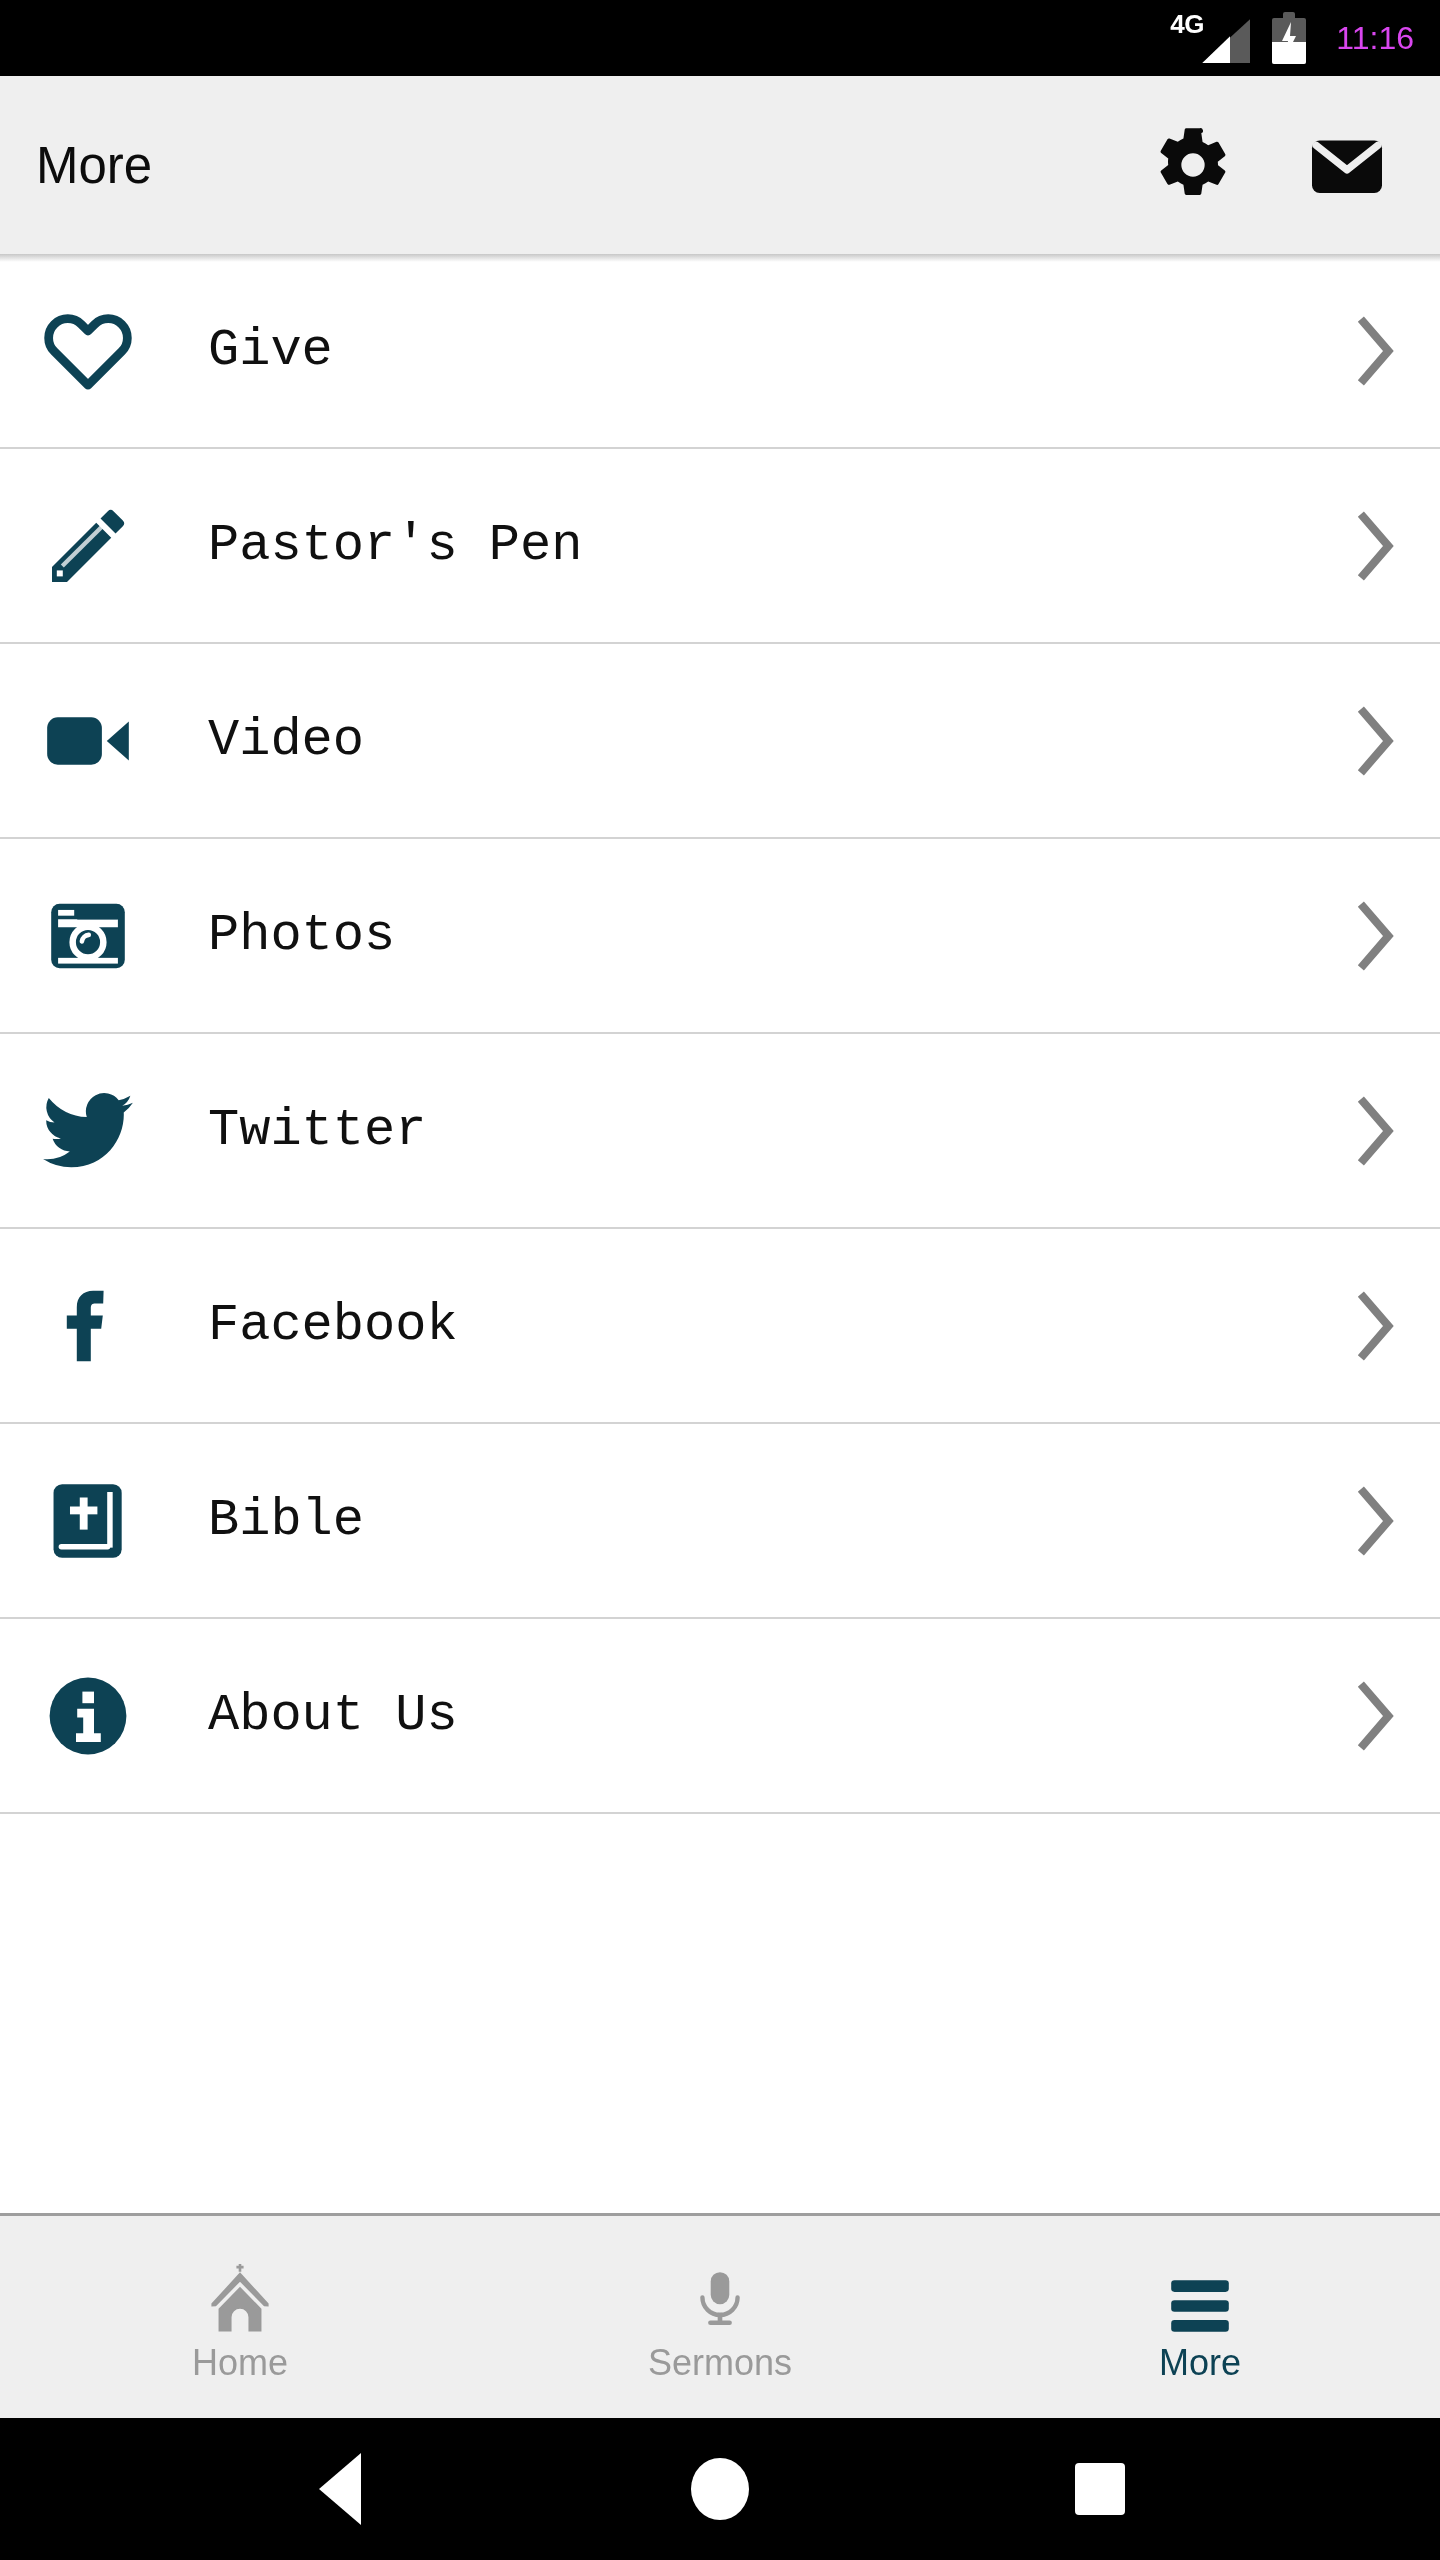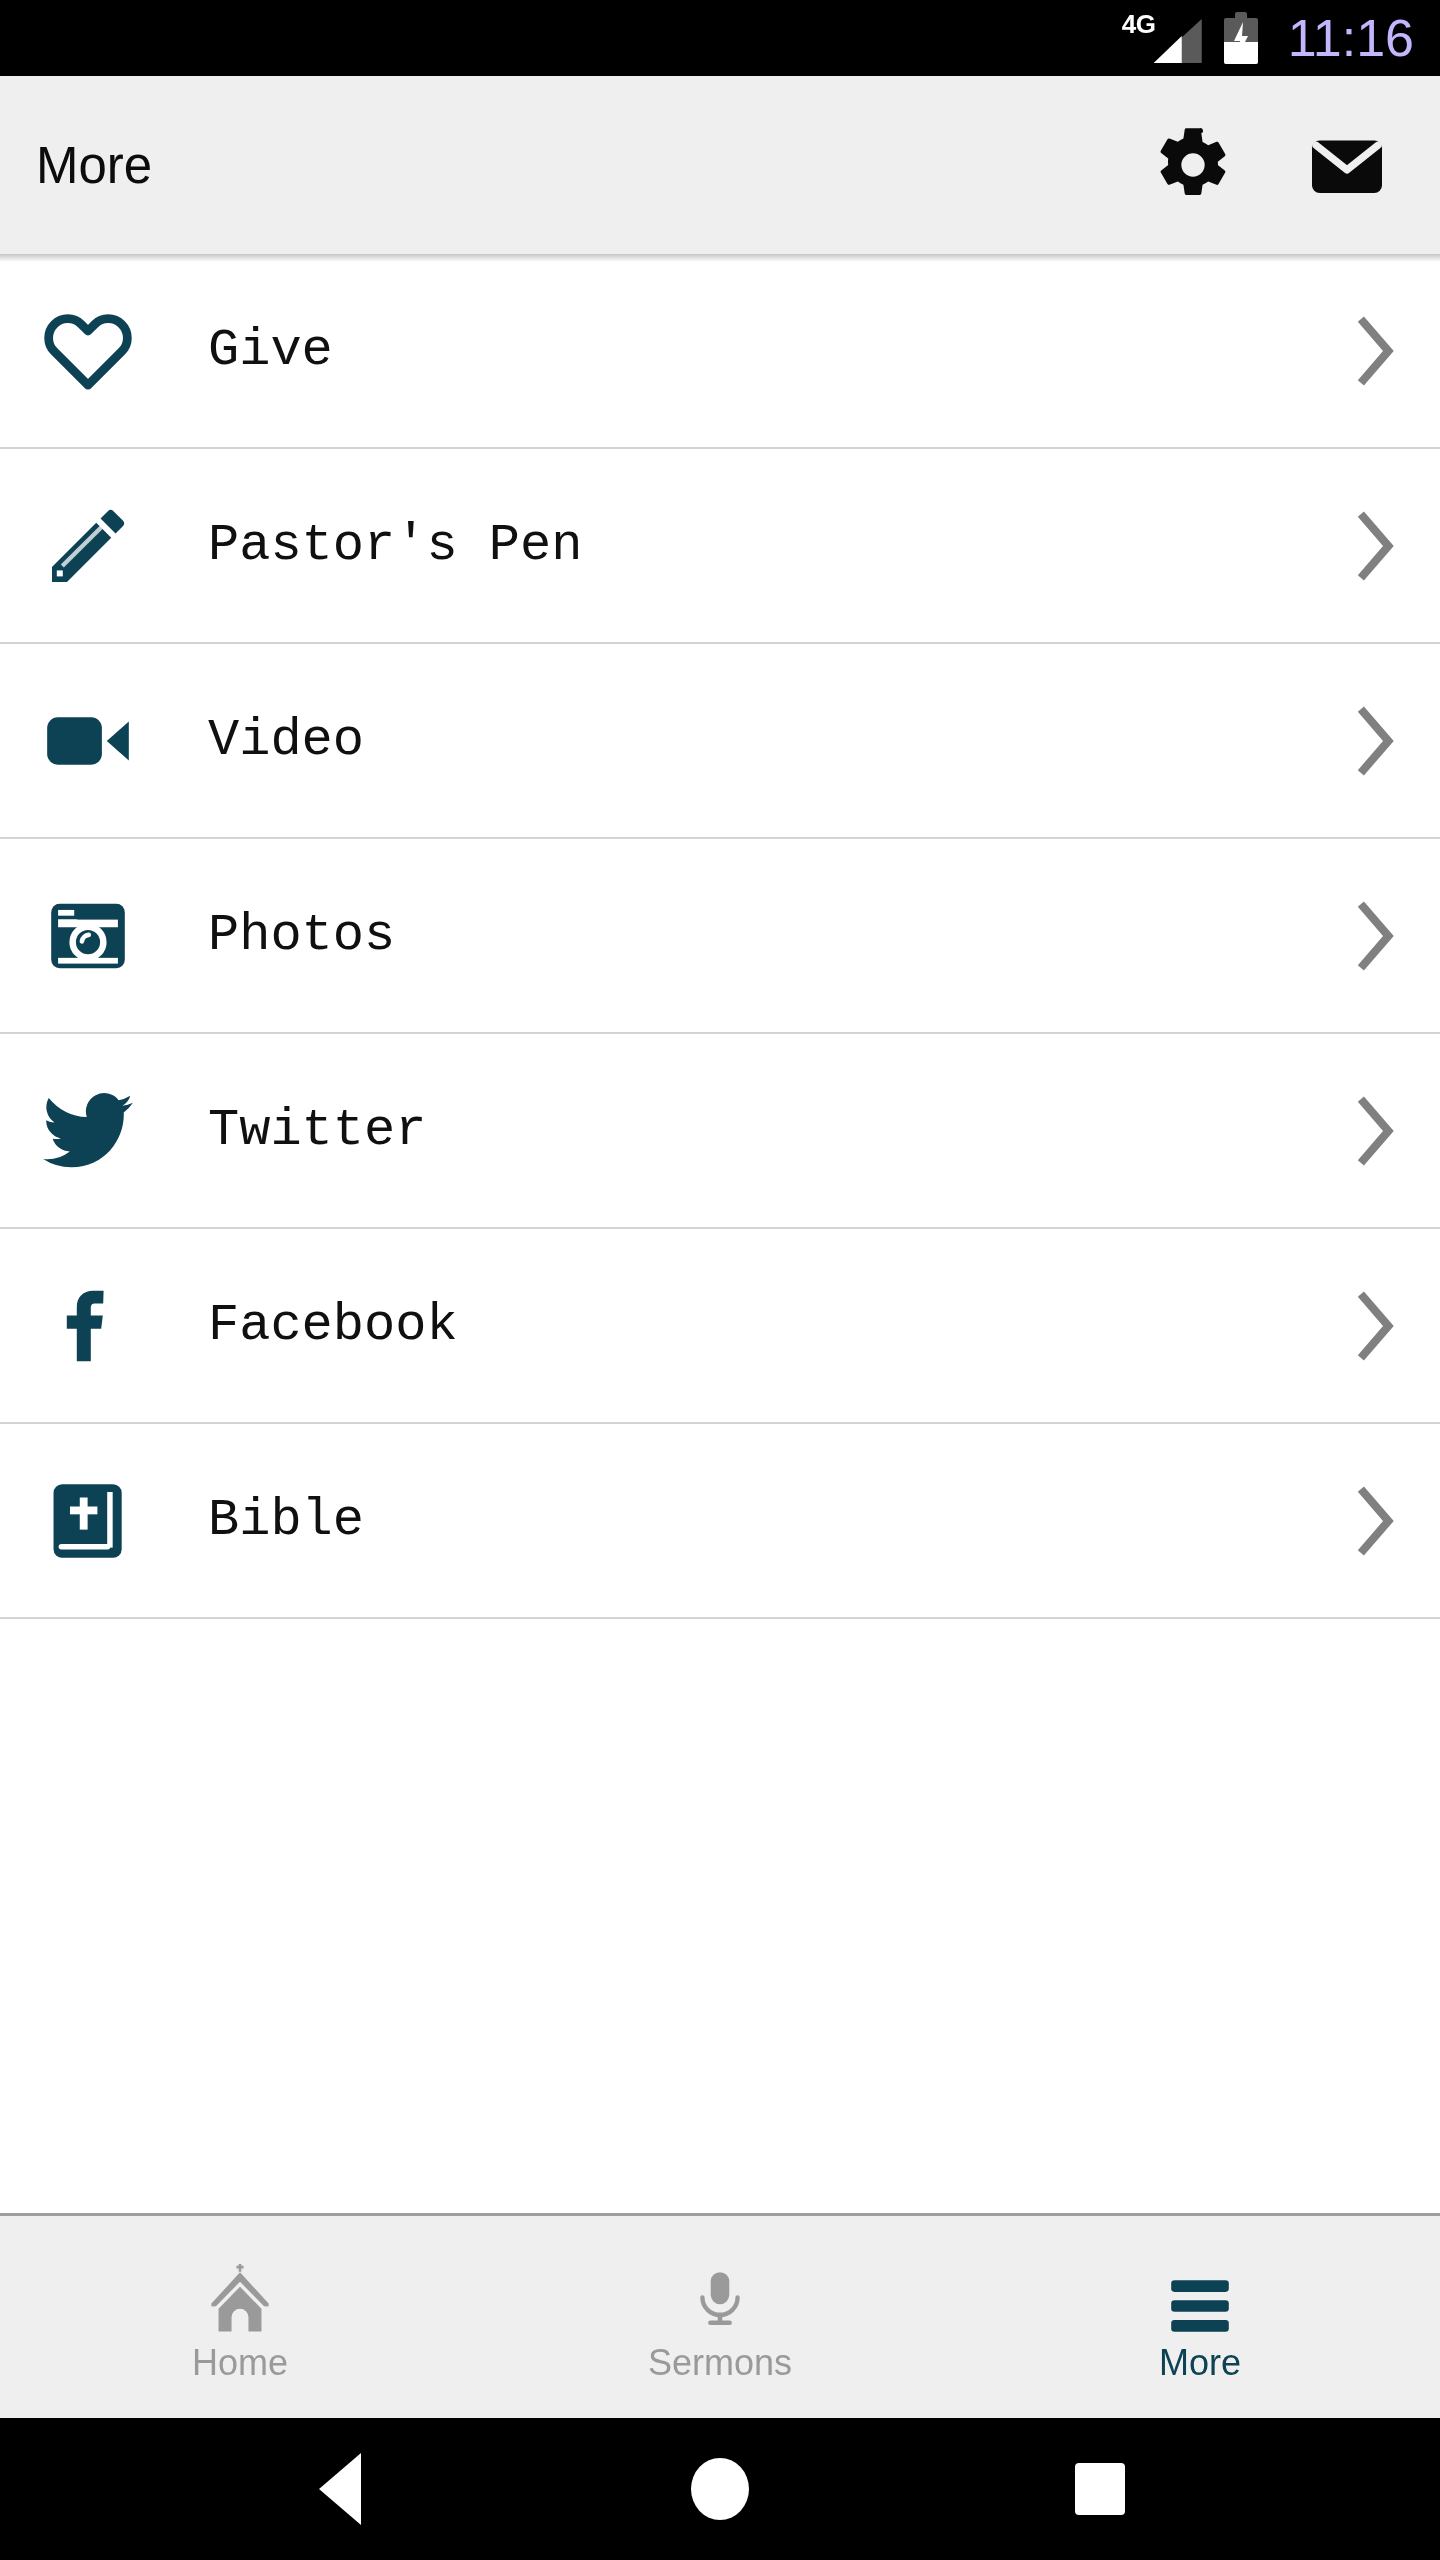--- a/index.html
+++ b/index.html
@@ -99,22 +99,22 @@
     width: 34px; height: 22px;
     background: #ffffff;
     border-radius: 0 0 2px 2px;
   }
   .sb-bolt {
     position: absolute;
     left: 7px; top: 8px;
     width: 20px; height: 38px;
   }
   .sb-time {
-    color: #c4b5fd;
-    font-size: 52px;
+    color: #d946ef;
+    font-size: 32px;
     font-weight: 400;
     line-height: 1;
     letter-spacing: 0px;
   }
 
   
   .appbar {
     flex: 0 0 178px;
     height: 178px;
     background: #efefef;
@@ -416,20 +416,35 @@
         </svg>
       </div>
       <div class="row-label">Bible</div>
       <div class="row-chev">
         <svg width="46" height="70" viewBox="0 0 24 36">
             <polyline points="6,3 19,18 6,33" fill="none" stroke="#808080" stroke-width="4.2" stroke-linecap="square"></polyline>
           </svg>
       </div>
     </div>
 
+    <div class="row">
+      <div class="row-icon">
+        <svg width="96" height="96" viewBox="0 0 24 24">
+          <circle cx="12" cy="12" r="9.6" fill="#0d4254"></circle>
+          <rect x="10.6" y="5.9" width="2.9" height="2.9" fill="#ffffff"></rect>
+          <path fill="#ffffff" d="M9.3 10.2h4.2v6.1h1.7v2.2H9.0v-2.2h1.8v-3.9H9.3z"></path>
+        </svg>
+      </div>
+      <div class="row-label">About Us</div>
+      <div class="row-chev">
+        <svg width="46" height="70" viewBox="0 0 24 36">
+            <polyline points="6,3 19,18 6,33" fill="none" stroke="#808080" stroke-width="4.2" stroke-linecap="square"></polyline>
+          </svg>
+      </div>
+    </div>
 
   </div>
 
   <div class="tabbar">
 
     <div class="tab">
       <div class="tab-icon">
         <svg width="78" height="80" viewBox="0 0 24 24">
           <path d="M12 1.2v2.4M10.9 2.2h2.2" stroke="#9a9a9a" stroke-width="0.8" fill="none"></path>
           <path d="M12 3.8 3.2 13.4v0.9l1.4-.1L12 6.7l7.4 7.5 1.4.1v-.9z" fill="#9a9a9a"></path>

